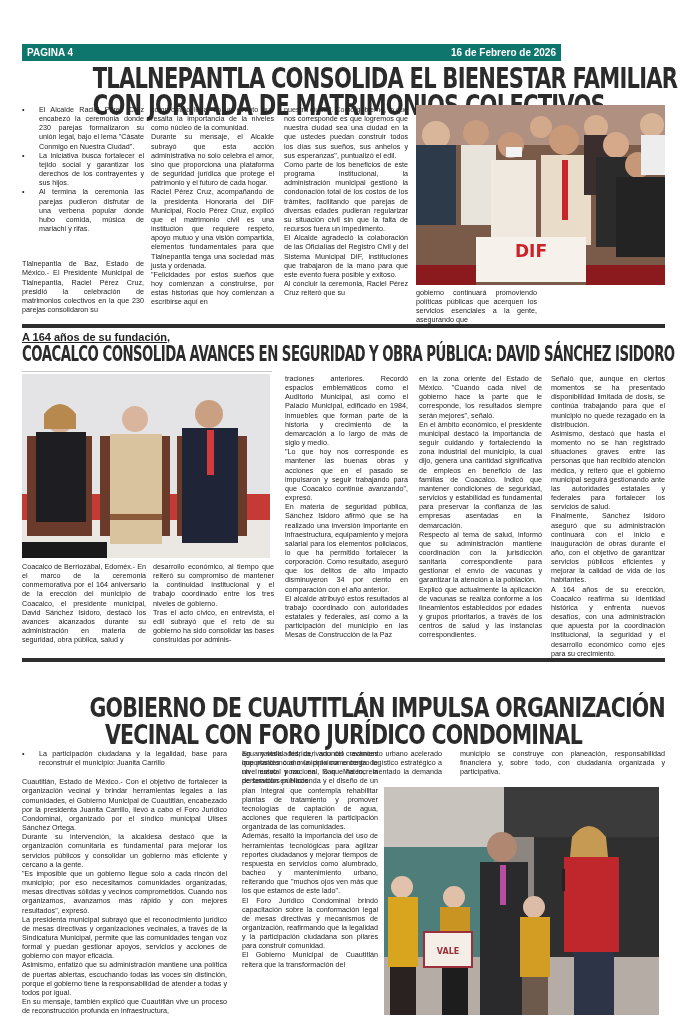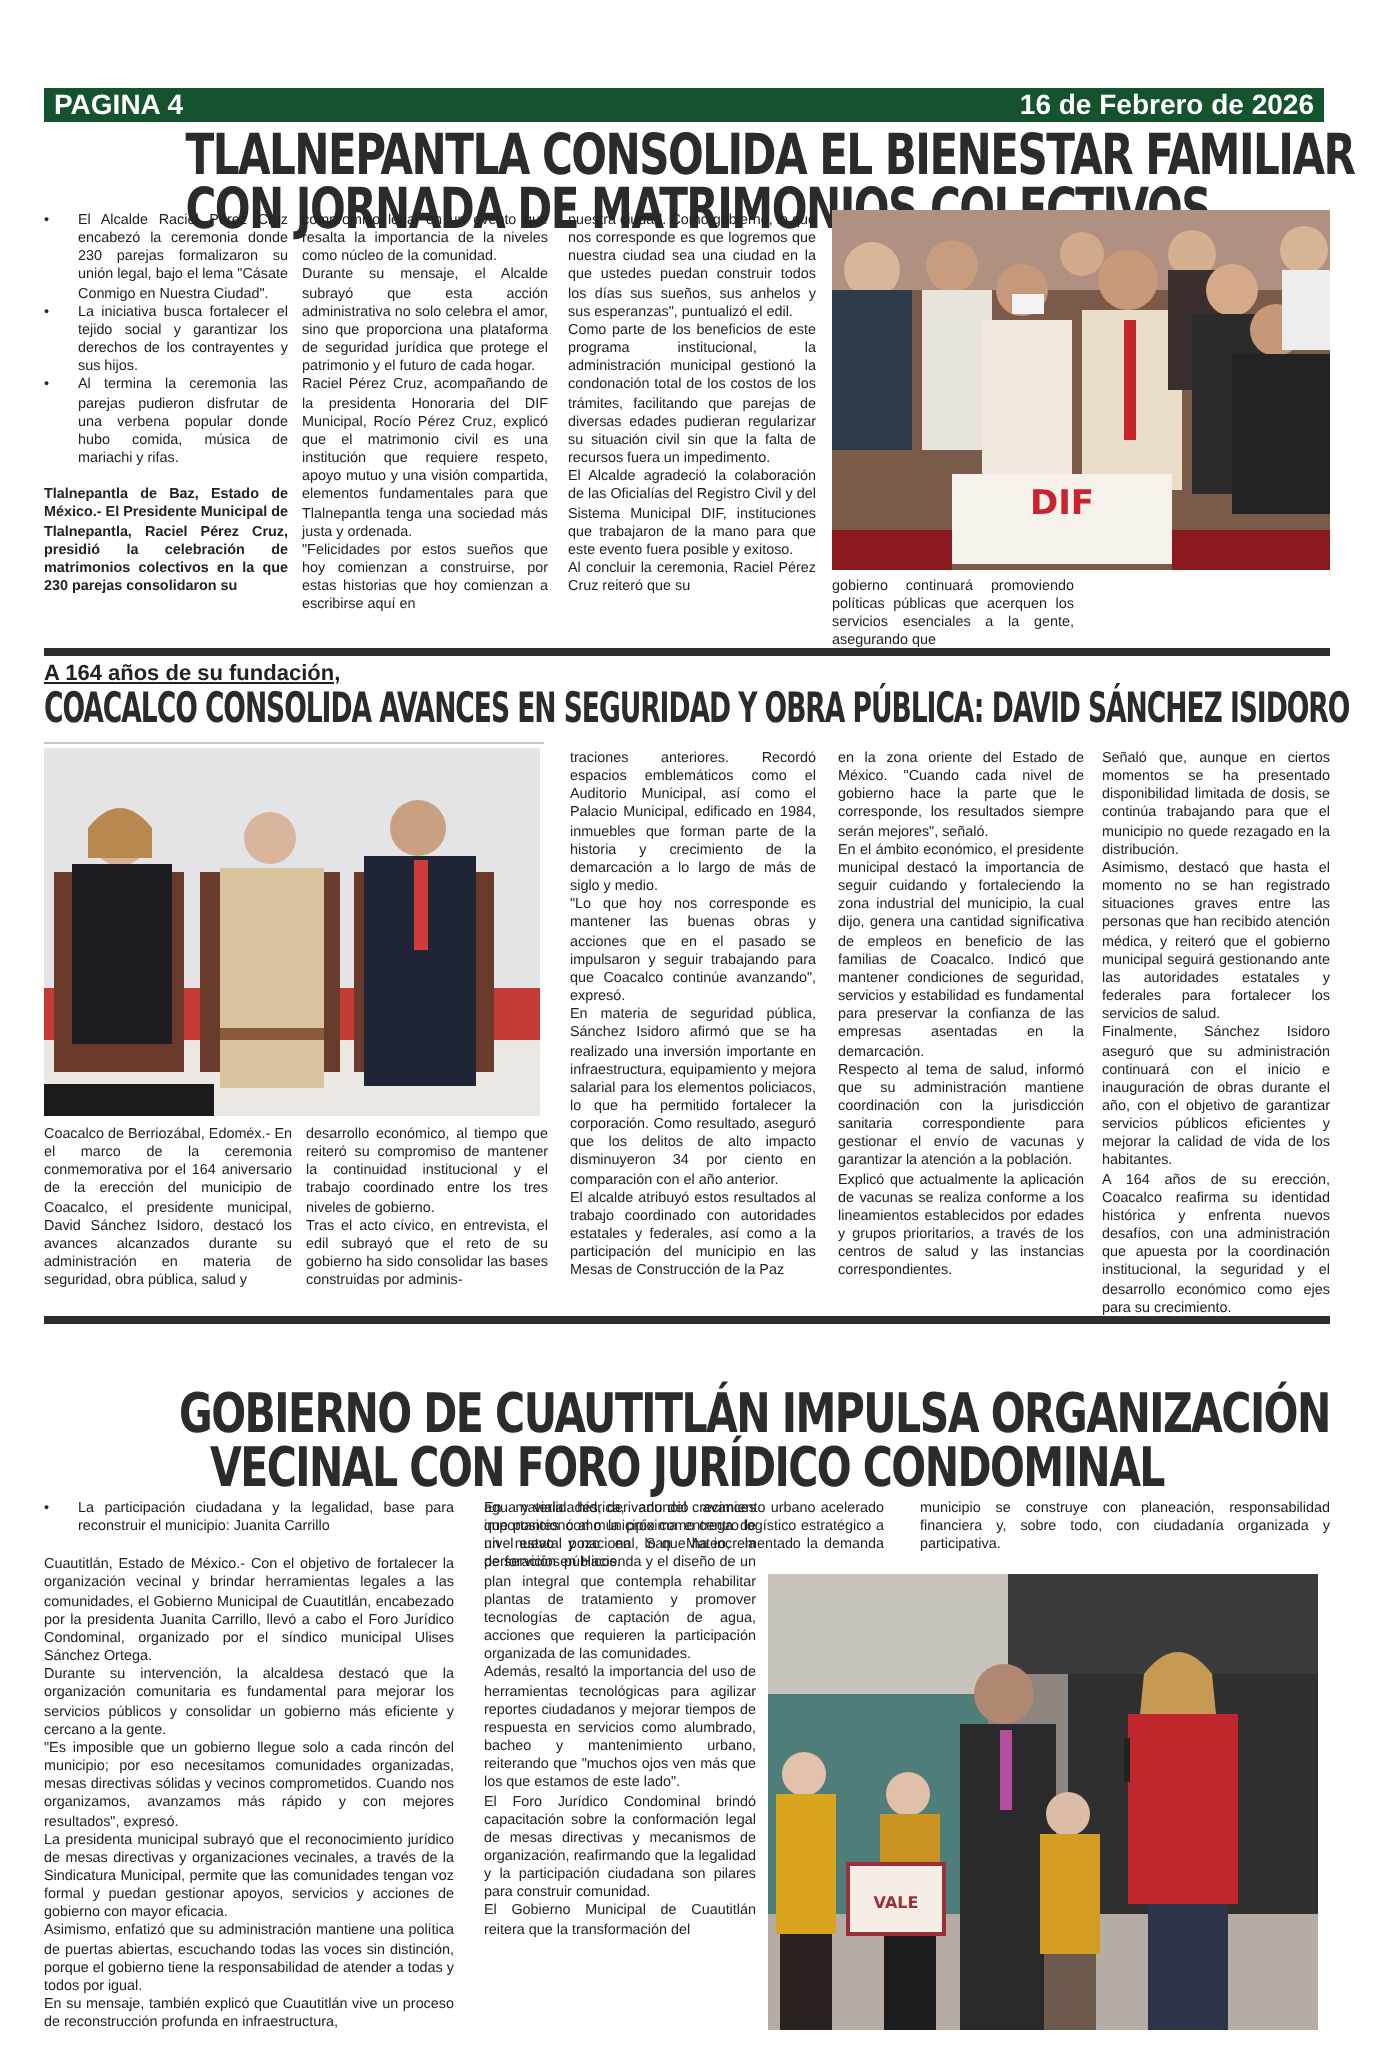--- a/index.html
+++ b/index.html
@@ -2,22 +2,22 @@
 <html><head>
 <meta charset="utf-8">
 <style>
   * { box-sizing: border-box; margin: 0; padding: 0; }
   html, body { width: 687px; height: 1024px; background: #ffffff; overflow: hidden; }
   body { position: relative; font-family: "Liberation Sans", sans-serif; color: #1a1a1a; }
 
   .page { position: absolute; left: 22px; top: 0; width: 643px; height: 1024px; }
 
   
-  .topbar { position: absolute; left: 0; top: 44px; width: 640px; height: 17px; background: #14532d; color: #fff;
-            font-family: "Liberation Sans", sans-serif; font-weight: bold; font-size: 14px; line-height: 17px; padding: 0 5px; }
+  .topbar { position: absolute; left: 0; top: 44px; width: 539px; height: 17px; background: #0f766e; color: #fff;
+            font-family: "Liberation Sans", sans-serif; font-weight: bold; font-size: 10px; line-height: 17px; padding: 0 5px; }
   .topbar .left { position: absolute; left: 5px; top: 0; }
   .topbar .right { position: absolute; right: 5px; top: 0; }
 
   .headline { position: absolute; left: 0; width: 643px; text-align: center; color: #2b2b2b;
               font-family: "DejaVu Sans", sans-serif; font-weight: bold; letter-spacing: -1px;
               transform-origin: center top; white-space: nowrap; }
   .h1a { top: 62px; font-size: 27px; transform: scaleX(0.78) scaleY(1.05); }
   .h1b { top: 89px; font-size: 27px; transform: scaleX(0.78) scaleY(1.05); }
 
   .col { position: absolute; font-size: 7.2px; line-height: 9.15px; text-align: justify; color: #222; }
@@ -50,21 +50,21 @@
 
   <div class="headline h1a">TLALNEPANTLA CONSOLIDA EL BIENESTAR FAMILIAR</div>
   <div class="headline h1b">CON JORNADA DE MATRIMONIOS COLECTIVOS</div>
 
   <div class="col" style="left:0; top:105px; width:122px;">
     <ul class="bullets">
       <li>El Alcalde Raciel Pérez Cruz encabezó la ceremonia donde 230 parejas formalizaron su unión legal, bajo el lema "Cásate Conmigo en Nuestra Ciudad".</li>
       <li>La iniciativa busca fortalecer el tejido social y garantizar los derechos de los contrayentes y sus hijos.</li>
       <li>Al termina la ceremonia las parejas pudieron disfrutar de una verbena popular donde hubo comida, música de mariachi y rifas.</li>
     </ul>
-    <p style="margin-top:9px;font-weight:bold;">Tlalnepantla de Baz, Estado de México.- El Presidente Municipal de Tlalnepantla, Raciel Pérez Cruz, presidió la celebración de matrimonios colectivos en la que 230 parejas consolidaron su</p>
+    <p style="margin-top:26px;">Tlalnepantla de Baz, Estado de México.- El Presidente Municipal de Tlalnepantla, Raciel Pérez Cruz, presidió la celebración de matrimonios colectivos en la que 230 parejas consolidaron su</p>
   </div>
 
   <div class="col" style="left:129px; top:105px; width:123px;">
     <p>compromiso legal en un evento que resalta la importancia de la niveles como núcleo de la comunidad.</p>
     <p>Durante su mensaje, el Alcalde subrayó que esta acción administrativa no solo celebra el amor, sino que proporciona una plataforma de seguridad jurídica que protege el patrimonio y el futuro de cada hogar.</p>
     <p>Raciel Pérez Cruz, acompañando de la presidenta Honoraria del DIF Municipal, Rocío Pérez Cruz, explicó que el matrimonio civil es una institución que requiere respeto, apoyo mutuo y una visión compartida, elementos fundamentales para que Tlalnepantla tenga una sociedad más justa y ordenada.</p>
     <p>"Felicidades por estos sueños que hoy comienzan a construirse, por estas historias que hoy comienzan a escribirse aquí en</p>
   </div>
 
   <div class="col" style="left:262px; top:105px; width:124px;">

